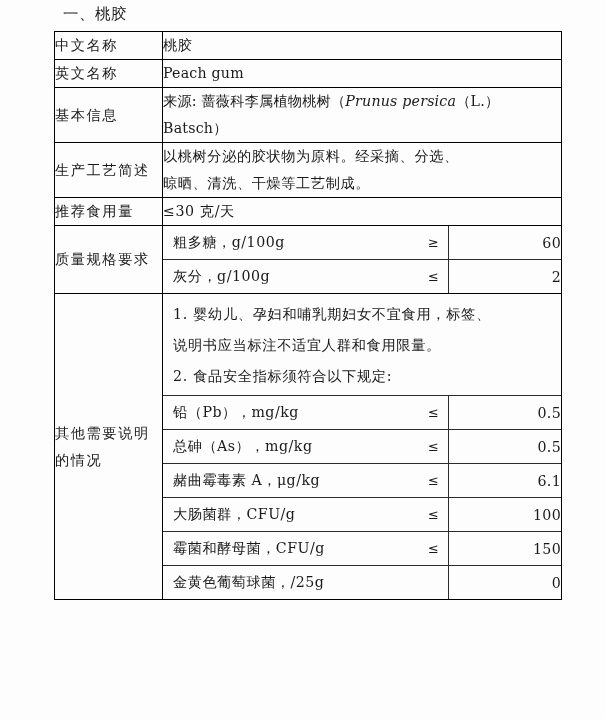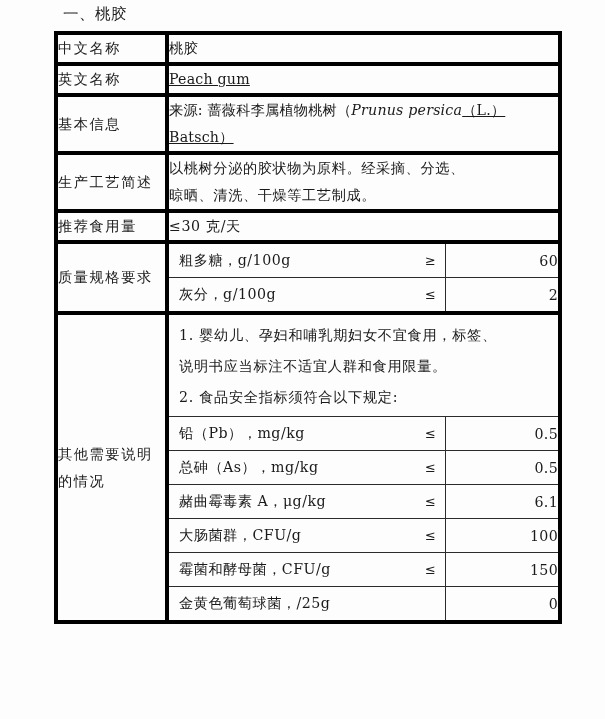--- a/index.html
+++ b/index.html
@@ -33,21 +33,21 @@
   .spec-table {
     position: absolute;
     left: 54px;
     top: 31px;
     width: 508px;
     border-collapse: collapse;
     table-layout: fixed;
     font-size: 14.2px;
   }
   .spec-table > tbody > tr > td {
-    border: 4px solid #000000;
+    border: 1px solid #000000;
     padding: 0;
     vertical-align: middle;
   }
   .lbl {
     width: 107px;
     padding: 4px 7px 4px 9px;
     line-height: 27px;
     letter-spacing: 1.6px;
     vertical-align: middle;
   }
@@ -56,21 +56,20 @@
     line-height: 27px;
     letter-spacing: 0.6px;
     margin-top: 16px;
   }
   .val-tight { letter-spacing: 0.2px; }
 
   
   .latin {
     font-family: "DejaVu Serif", "Liberation Serif", serif;
     letter-spacing: 0.2px;
-    text-decoration: underline;
   }
   .ital {
     font-style: italic;
     font-family: "DejaVu Serif", "Liberation Serif", serif;
   }
 
   
   .sub {
     width: 100%;
     border-collapse: collapse;

